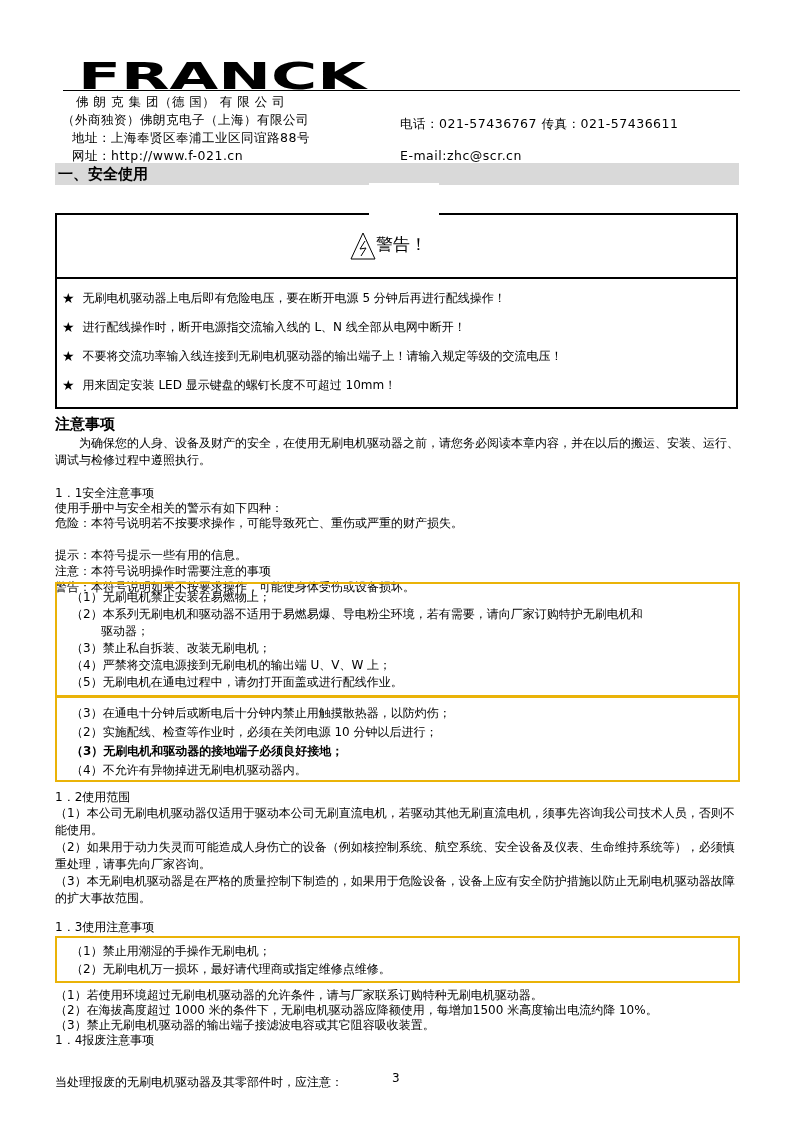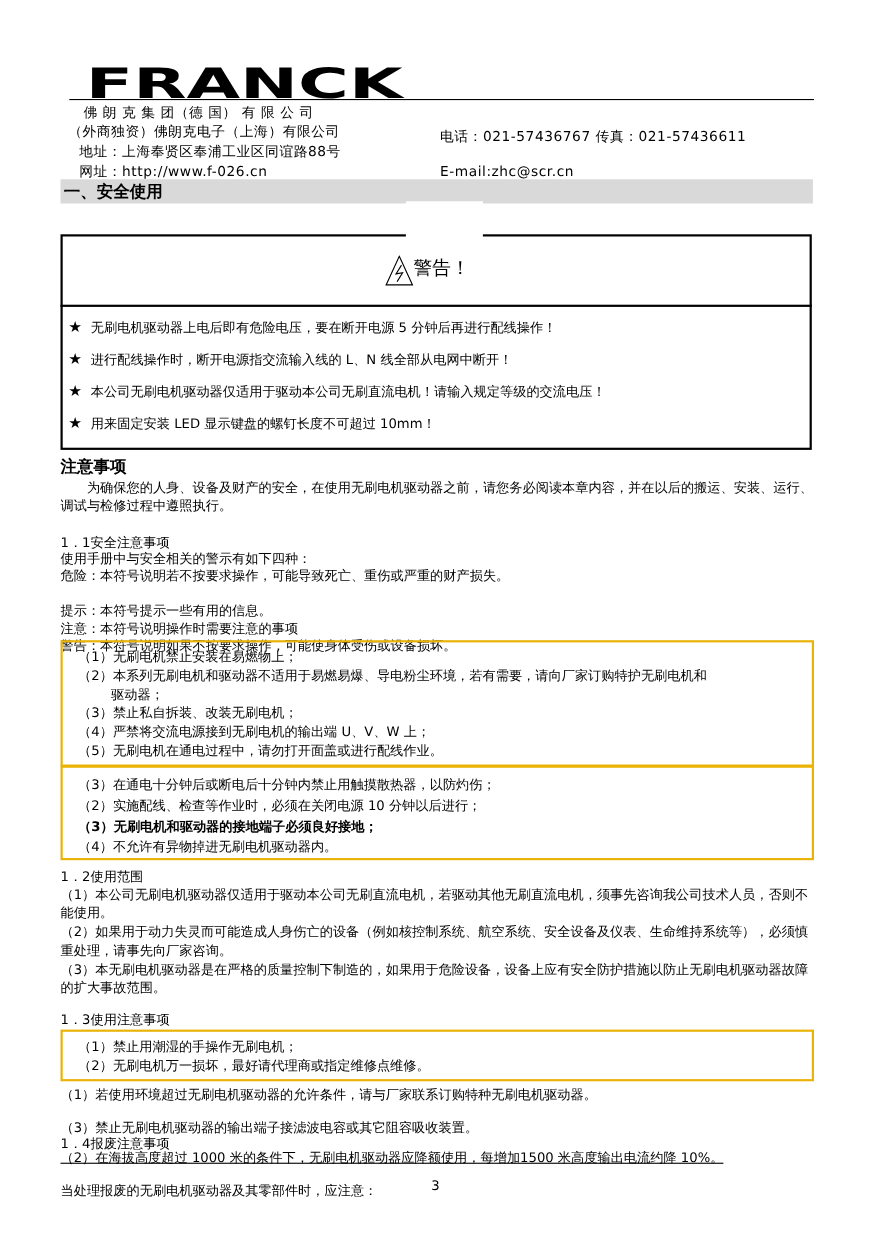--- a/index.html
+++ b/index.html
@@ -35,21 +35,21 @@
   <svg width="290" height="33" viewBox="0 0 290 33">
     <text x="0" y="31" font-family="'DejaVu Sans', sans-serif" font-weight="bold" font-size="38" textLength="288" lengthAdjust="spacingAndGlyphs" fill="#000">FRANCK</text>
   </svg>
 </div>
 <div class="abs logo-rule"></div>
 
 <div class="abs t hdr-line" style="left:76px; top:94px;">佛 朗  克 集 团（德 国） 有 限 公 司</div>
 <div class="abs t hdr-line" style="left:62px; top:112px;">（外商独资）佛朗克电子（上海）有限公司</div>
 <div class="abs t hdr-line" style="left:72px; top:130px;">地址：上海奉贤区奉浦工业区同谊路88号</div>
 <div class="abs t hdr-line" style="left:400px; top:116px;">电话：021-57436767  传真：021-57436611</div>
-<div class="abs t hdr-line" style="left:72px; top:148px;">网址：http://www.f-026.cn</div>
+<div class="abs t hdr-line" style="left:72px; top:148px;">网址：http://www.f-021.cn</div>
 <div class="abs t hdr-line" style="left:400px; top:148px;">E-mail:zhc@scr.cn</div>
 
 <div class="abs sec-bar"></div>
 <div class="abs sec-title">一、安全使用</div>
 <div class="abs sec-gap" style="left:369px; top:183px; width:70px; height:30px;"></div>
 
 <div class="abs warn-box"></div>
 <div class="abs warn-gap" style="left:369px; top:211px; width:70px; height:5px;"></div>
 <div class="abs warn-title">
   <span>
@@ -65,21 +65,21 @@
 <div class="abs warn-item" style="top:290px;">
   <span class="star">★</span>
   <span>无刷电机驱动器上电后即有危险电压，要在断开电源 5 分钟后再进行配线操作！</span>
 </div>
 <div class="abs warn-item" style="top:319px;">
   <span class="star">★</span>
   <span>进行配线操作时，断开电源指交流输入线的 L、N 线全部从电网中断开！</span>
 </div>
 <div class="abs warn-item" style="top:348px;">
   <span class="star">★</span>
-  <span>本公司无刷电机驱动器仅适用于驱动本公司无刷直流电机！请输入规定等级的交流电压！</span>
+  <span>不要将交流功率输入线连接到无刷电机驱动器的输出端子上！请输入规定等级的交流电压！</span>
 </div>
 <div class="abs warn-item" style="top:377px;">
   <span class="star">★</span>
   <span>用来固定安装 LED 显示键盘的螺钉长度不可超过 10mm！</span>
 </div>
 
 <div class="abs h2">注意事项</div>
 <div class="abs para" style="top:435px; text-indent:24px;">为确保您的人身、设备及财产的安全，在使用无刷电机驱动器之前，请您务必阅读本章内容，并在以后的搬运、安装、运行、调试与检修过程中遵照执行。</div>
 
 <div class="abs t" style="left:55px; top:486px;">1．1安全注意事项</div>
@@ -114,19 +114,19 @@
 <div class="abs para" style="top:873px;">（3）本无刷电机驱动器是在严格的质量控制下制造的，如果用于危险设备，设备上应有安全防护措施以防止无刷电机驱动器故障的扩大事故范围。</div>
 
 <div class="abs t" style="left:55px; top:920px;">1．3使用注意事项</div>
 <div class="abs box" style="top:936px; height:47px;">
   <div class="box-inner" style="top:4px; line-height:18px;">
     <div>（1）禁止用潮湿的手操作无刷电机；</div>
     <div>（2）无刷电机万一损坏，最好请代理商或指定维修点维修。</div>
   </div>
 </div>
 <div class="abs t" style="left:55px; top:988px;">（1）若使用环境超过无刷电机驱动器的允许条件，请与厂家联系订购特种无刷电机驱动器。</div>
-<div class="abs t" style="left:55px; top:1045px;text-decoration:underline;">（2）在海拔高度超过 1000 米的条件下，无刷电机驱动器应降额使用，每增加1500 米高度输出电流约降 10%。</div>
+<div class="abs t" style="left:55px; top:1003px;">（2）在海拔高度超过 1000 米的条件下，无刷电机驱动器应降额使用，每增加1500 米高度输出电流约降 10%。</div>
 <div class="abs t" style="left:55px; top:1018px;">（3）禁止无刷电机驱动器的输出端子接滤波电容或其它阻容吸收装置。</div>
 
 <div class="abs t" style="left:55px; top:1033px;">1．4报废注意事项</div>
 <div class="abs t" style="left:55px; top:1076px;font-family:Liberation Mono, monospace;">当处理报废的无刷电机驱动器及其零部件时，应注意：</div>
 
 <div class="abs page-num">3</div>
 
 </body></html>

